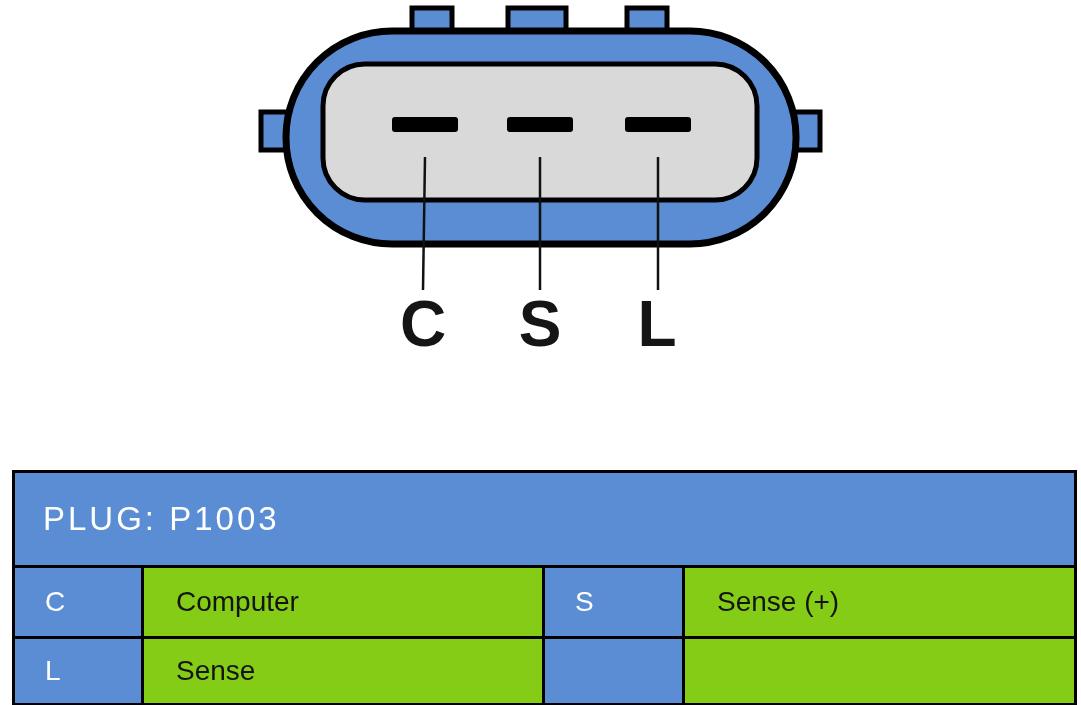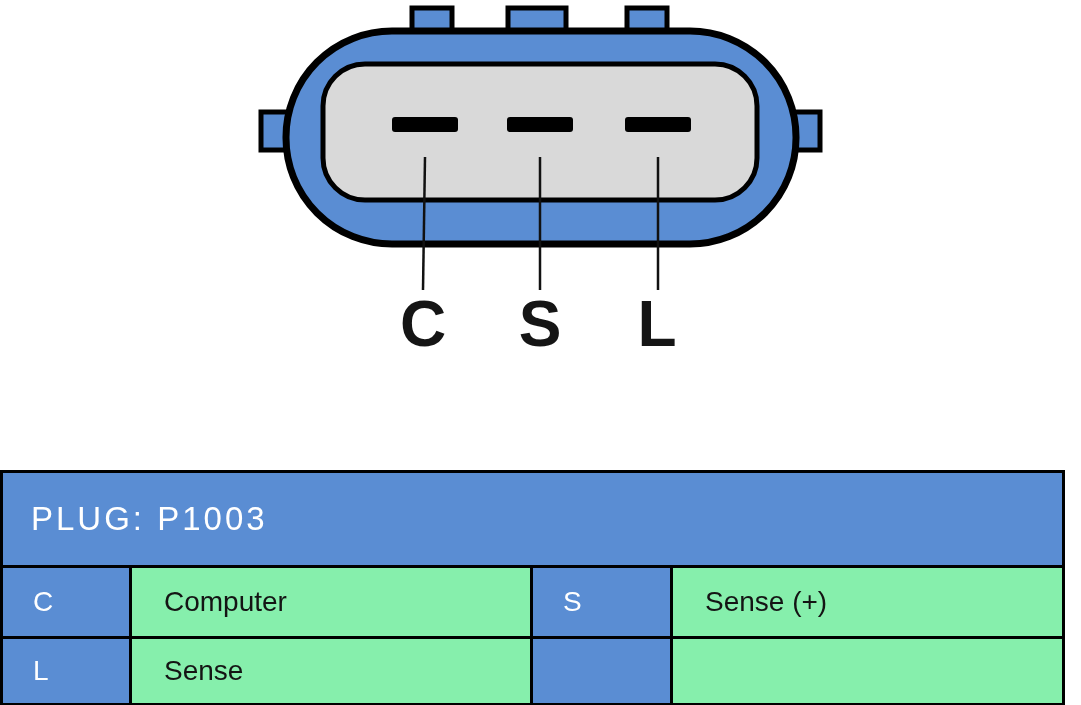--- a/index.html
+++ b/index.html
@@ -30,21 +30,21 @@
     color: #151515;
     font-family: "Liberation Sans", sans-serif;
     line-height: 1;
   }
   .pin-label.c { left: 358px; }
   .pin-label.s { left: 475px; }
   .pin-label.l { left: 592px; }
 
   table.plug-table {
     position: absolute;
-    left: 0;
+    left: 12px;
     top: 470px;
     width: 1065px;
     border-collapse: collapse;
     table-layout: fixed;
   }
   table.plug-table td {
     border: 3px solid #000000;
     vertical-align: middle;
     overflow: hidden;
     white-space: nowrap;
@@ -57,21 +57,21 @@
     height: 90px;
     padding-left: 28px;
   }
   td.key-cell {
     background: #5a8dd3;
     color: #ffffff;
     font-size: 28px;
     padding-left: 30px;
   }
   td.value-cell {
-    background: #86efac;
+    background: #84cc16;
     color: #141414;
     font-size: 28px;
     padding-left: 32px;
   }
   tr.pin-row-1 td { height: 66px; }
   tr.pin-row-2 td { height: 62px; }
 </style>
 </head>
 <body>
 

